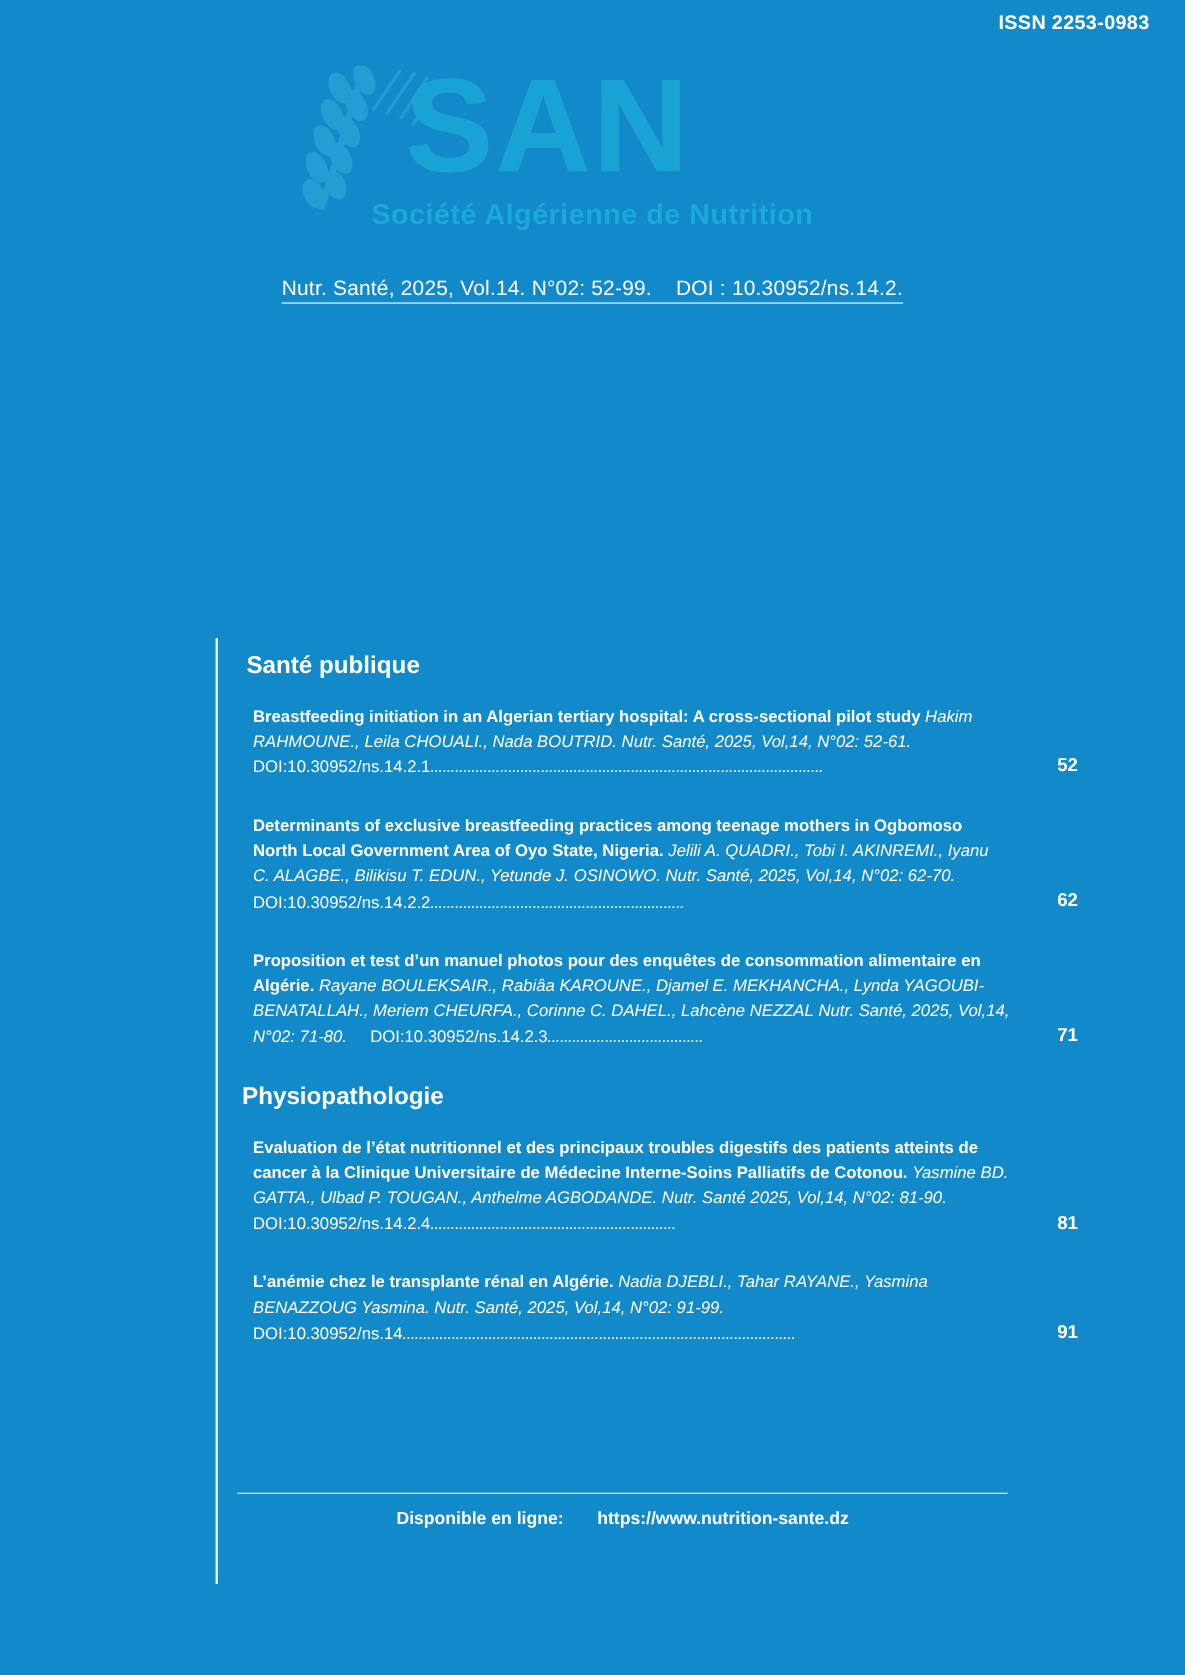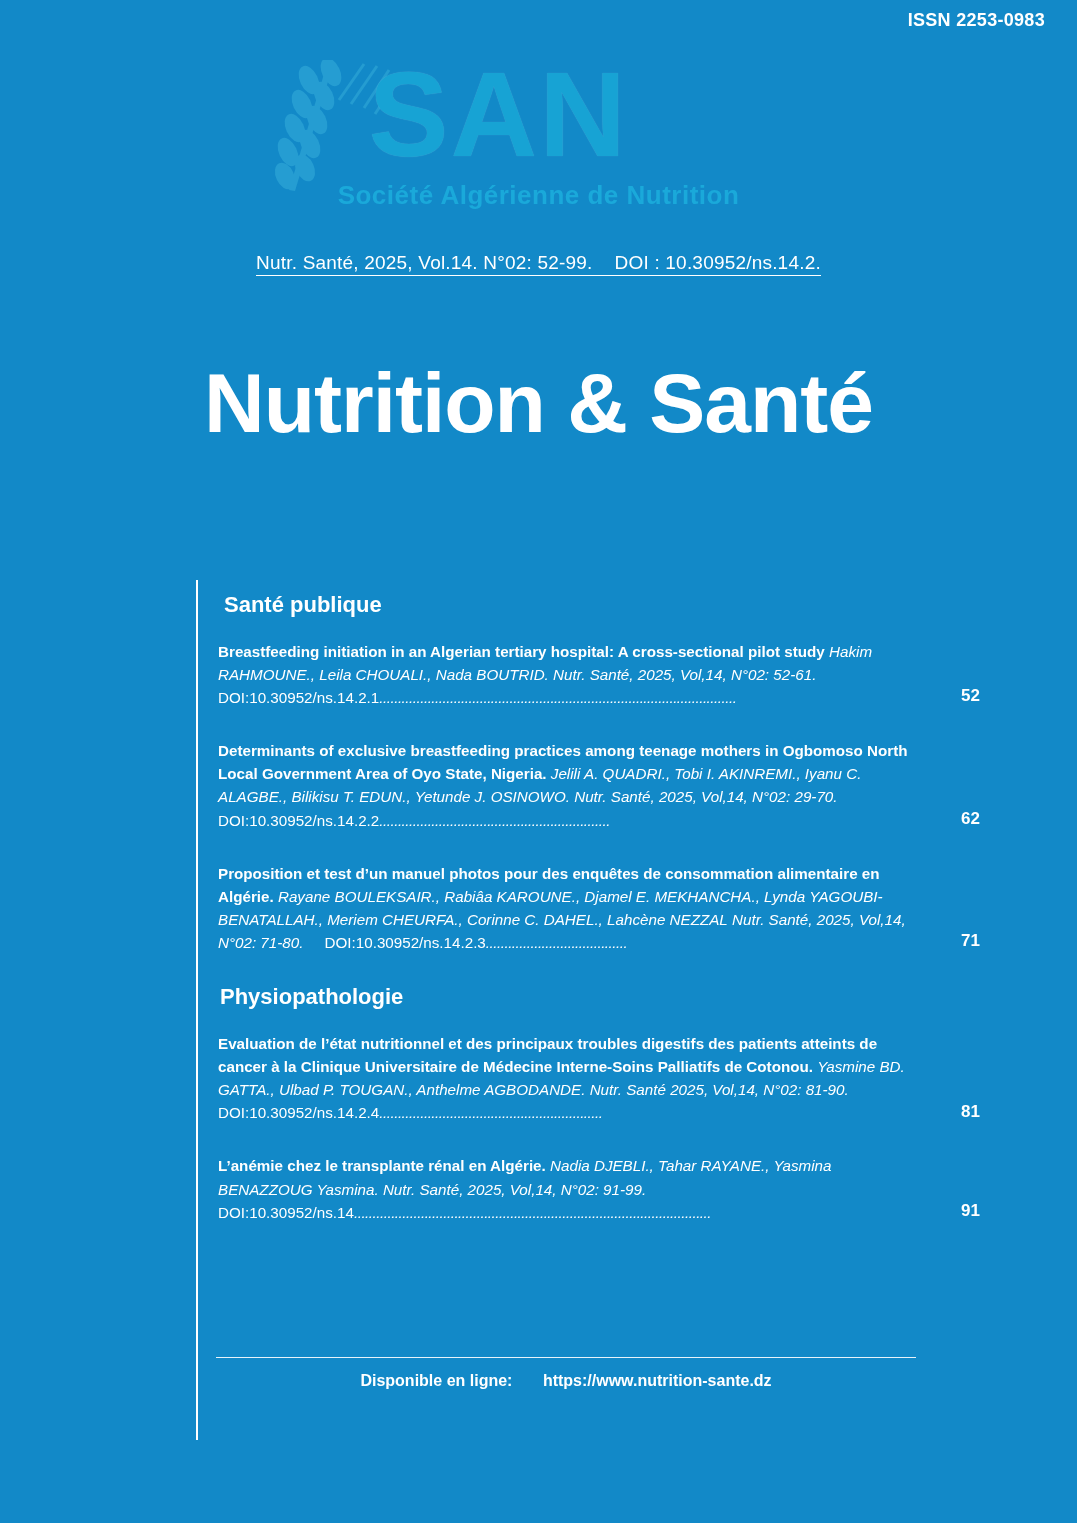--- a/index.html
+++ b/index.html
@@ -124,21 +124,21 @@
     font-size: 22px;
     font-weight: bold;
     color: #ffffff;
     margin: 12px 0 22px 6px;
   }
   .section-heading.second {
     margin-left: 2px;
   }
   .entry {
     position: relative;
-    margin: 0 0 30px 0;
+    margin: 0 0 30px 12px;
     padding-right: 70px;
     font-size: 15.2px;
     line-height: 1.52;
   }
   .entry .bold {
     font-weight: bold;
   }
   .entry .ital {
     font-style: italic;
   }
@@ -215,40 +215,39 @@
       </svg>
       <div class="san-text">SAN</div>
       <div class="san-sub">Société Algérienne de Nutrition</div>
     </div>
   </div>
 
   <div class="citation">
     <span class="under"><span>Nutr. Santé, 2025, Vol.14. N°02: 52-99.</span>&nbsp; &nbsp; <span>DOI : 10.30952/ns.14.2.</span></span>
   </div>
 
-  <div class="main-title">Nutrition &amp; Santé</div>
 
   <div class="toc">
     <div class="toc-inner">
 
       <div class="section-heading">Santé publique</div>
 
       <div class="entry">
         <span class="bold">Breastfeeding initiation in an Algerian tertiary hospital: A cross-sectional pilot study</span>
         <span class="ital">Hakim RAHMOUNE., Leila CHOUALI., Nada BOUTRID.</span>
         <span class="ital">Nutr. Santé, 2025, Vol,14, N°02: 52-61.</span>
         &nbsp; &nbsp;
         <span>DOI:10.30952/ns.14.2.1</span><span class="dots">................................................................................................</span>
         <span class="page-num">52</span>
       </div>
 
       <div class="entry">
         <span class="bold">Determinants of exclusive breastfeeding practices among teenage mothers in Ogbomoso North Local Government Area of Oyo State, Nigeria.</span>
         <span class="ital">Jelili A. QUADRI., Tobi I. AKINREMI., Iyanu C. ALAGBE., Bilikisu T. EDUN., Yetunde J. OSINOWO.</span>
-        <span class="ital">Nutr. Santé, 2025, Vol,14, N°02: 29-70.</span>
+        <span class="ital">Nutr. Santé, 2025, Vol,14, N°02: 62-70.</span>
         &nbsp; &nbsp;
         <span>DOI:10.30952/ns.14.2.2</span><span class="dots">..............................................................</span>
         <span class="page-num">62</span>
       </div>
 
       <div class="entry">
         <span class="bold">Proposition et test d’un manuel photos pour des enquêtes de consommation alimentaire en Algérie.</span>
         <span class="ital">Rayane BOULEKSAIR., Rabiâa KAROUNE., Djamel E. MEKHANCHA., Lynda YAGOUBI-BENATALLAH., Meriem CHEURFA., Corinne C. DAHEL., Lahcène NEZZAL</span>
         <span class="ital">Nutr. Santé, 2025, Vol,14, N°02: 71-80.</span>
         &nbsp; &nbsp;

